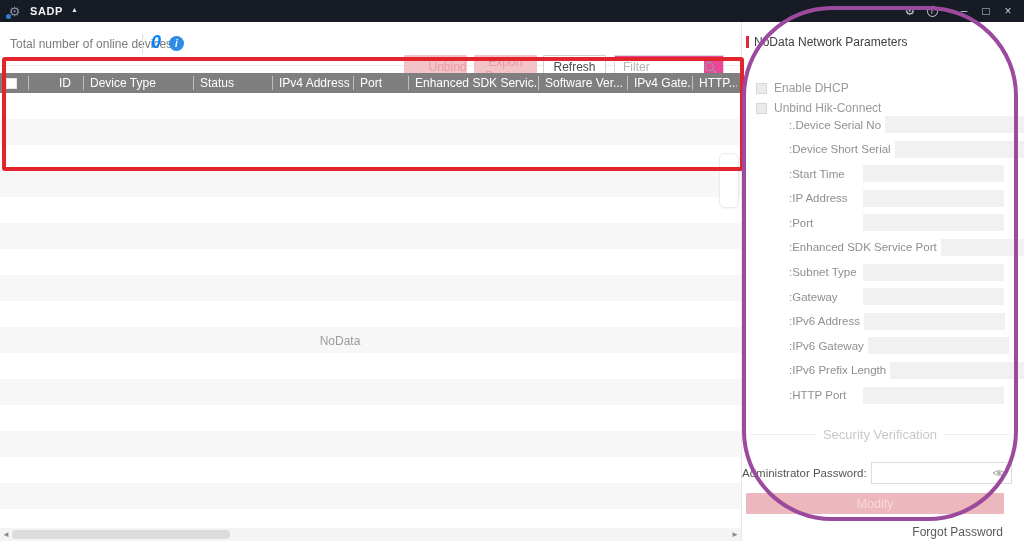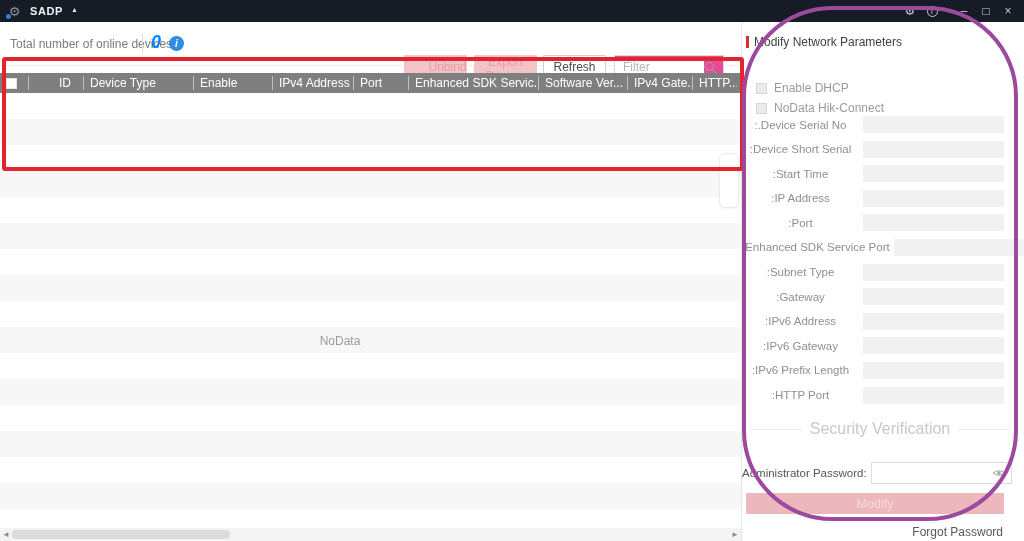--- a/index.html
+++ b/index.html
@@ -65,25 +65,25 @@
   .right-panel { position:absolute; left:741px; top:22px; width:283px; height:519px; background:#fff; border-left:1px solid #e6e6e6; }
   .panel-title-row { position:absolute; left:0; top:13px; display:flex; align-items:center; }
   .red-bar { width:3px; height:12px; background:#e02a33; margin-left:4px; }
   .panel-title { margin-left:5px; font-size:12px; color:#3f3f3f; }
   .checkbox-col { position:absolute; left:14px; top:60px; display:flex; flex-direction:column; gap:8px; }
   .checkbox-row { display:flex; align-items:center; height:12px; }
   .cb-box { width:11px; height:11px; background:#ebebeb; border:1px solid #d6d6d6; }
   .cb-label { margin-left:7px; font-size:12px; color:#9b9b9b; white-space:nowrap; }
   .fields { position:absolute; left:0; top:94px; width:283px; display:flex; flex-direction:column; gap:7.6px; }
   .field-row { display:flex; align-items:center; height:17px; }
-  .field-label { flex:0 0 117px; text-align:center; font-size:11.5px; color:#8f8f8f; white-space:nowrap; direction:rtl; overflow:visible; }
+  .field-label { flex:0 0 117px; text-align:left; font-size:11.5px; color:#8f8f8f; white-space:nowrap; direction:rtl; overflow:visible;padding-left:47px; }
   .field-input { margin-left:4px; width:141px; height:17px; background:#f1f1f1; border:none; outline:none; font-family:inherit; }
   .security-divider { position:absolute; left:8px; top:398px; width:260px; display:flex; align-items:center; }
   .sec-line { flex:1 1 auto; height:1px; background:#ececec; }
-  .sec-text { margin:0 8px; font-size:16px; color:#c8c8c8; white-space:nowrap; }
+  .sec-text { margin:7px 8px; font-size:13px; color:#c8c8c8; white-space:nowrap; }
   .admin-row { position:absolute; left:0; top:440px; width:283px; display:flex; align-items:center; }
   .admin-label { flex:0 0 117px; text-align:right; font-size:11.5px; color:#555; white-space:nowrap; }
   .admin-input-wrap { margin-left:4px; width:141px; height:22px; border:1px solid #dcdcdc; background:#fff; display:flex; align-items:center; }
   .admin-input { flex:1 1 auto; min-width:0; border:none; outline:none; padding:0 4px; font-size:12px; font-family:inherit; }
   .eye-icon { flex:0 0 auto; margin-right:5px; display:flex; }
   .modify-btn { position:absolute; left:4px; top:471px; width:258px; height:21px; background:#edb8bd; color:#f7d9db; border:none; border-radius:1px; font-size:12.5px; font-family:inherit; }
   .forgot-link { position:absolute; right:21px; top:503px; font-size:12px; color:#595959; cursor:default; }
 
   
   .annot-red { position:absolute; left:2px; top:57px; width:742px; height:114px; border:4px solid #e2242c; border-radius:3px; pointer-events:none; z-index:50; }
@@ -131,21 +131,21 @@
 
   <div class="table-header">
     <div class="hdr-check-cell">
       <span class="hdr-checkbox"></span>
     </div>
 
       <div class="header-cell" data-idx="0">ID</div>
 
       <div class="header-cell" data-idx="1">Device Type</div>
 
-      <div class="header-cell" data-idx="2">Enable</div>
+      <div class="header-cell" data-idx="2">Status</div>
 
       <div class="header-cell" data-idx="3">IPv4 Address</div>
 
       <div class="header-cell" data-idx="4">Port</div>
 
       <div class="header-cell" data-idx="5">Enhanced SDK Servic...</div>
 
       <div class="header-cell" data-idx="6">Software Ver...</div>
 
       <div class="header-cell" data-idx="7">IPv4 Gate...</div>
@@ -163,33 +163,33 @@
     <div class="h-arrow">◄</div>
     <div class="h-track">
       <div class="h-thumb"></div>
     </div>
     <div class="h-arrow">►</div>
   </div>
 
   <div class="right-panel">
     <div class="panel-title-row">
       <span class="red-bar"></span>
-      <span class="panel-title">Modify Network Parameters</span>
+      <span class="panel-title">NoData Network Parameters</span>
     </div>
 
     <div class="checkbox-col">
 
         <div class="checkbox-row" data-idx="0">
           <span class="cb-box"></span>
           <span class="cb-label">Enable DHCP</span>
         </div>
 
         <div class="checkbox-row" data-idx="1">
           <span class="cb-box"></span>
-          <span class="cb-label">NoData Hik-Connect</span>
+          <span class="cb-label">Unbind Hik-Connect</span>
         </div>
       </div>
 
     <div class="fields">
 
         <div class="field-row" data-idx="0">
           <span class="field-label">Device Serial No.:</span>
           <input class="field-input" disabled="" style="">
         </div>
 

